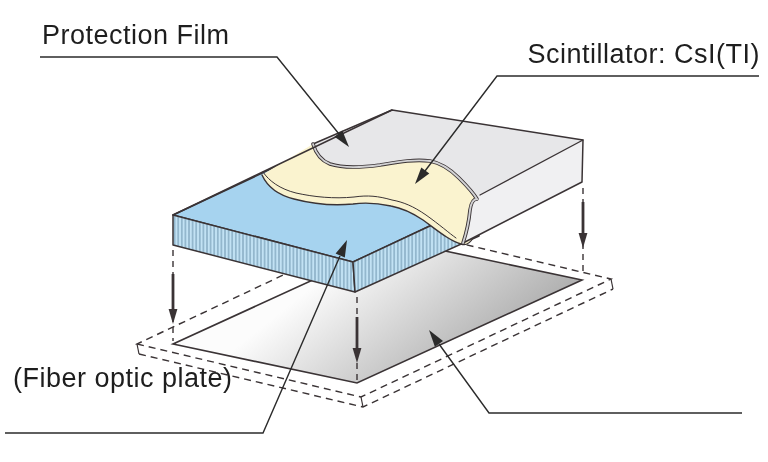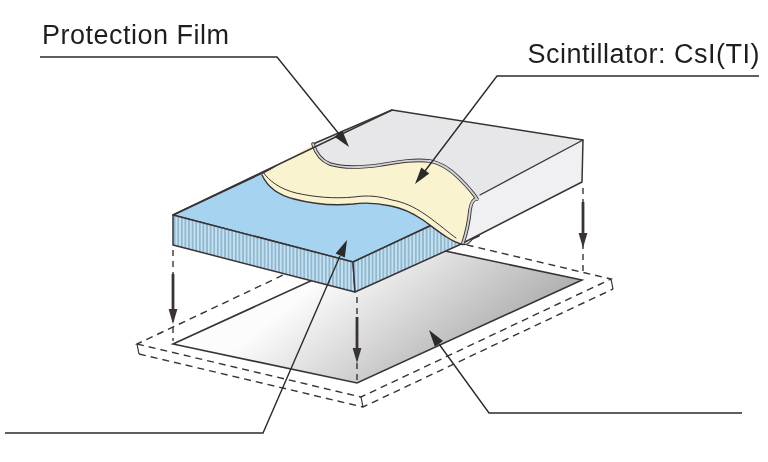--- a/index.html
+++ b/index.html
@@ -159,14 +159,15 @@
     </g>
     <g>
       <polyline class="leader" points="742,413 489,413 439,344"></polyline>
       <polygon class="leader-head" points="429,330 443,340.9 434.9,346.7"></polygon>
     </g>
   </svg>
 
   <div class="lbl lbl-pf">Protection Film</div>
   <div class="lbl lbl-sc">Scintillator: CsI(TI)</div>
   <div class="lbl lbl-fop">
+    <div>(Fiber optic plate)</div>
   </div>
 </div>
 
 </body></html>

